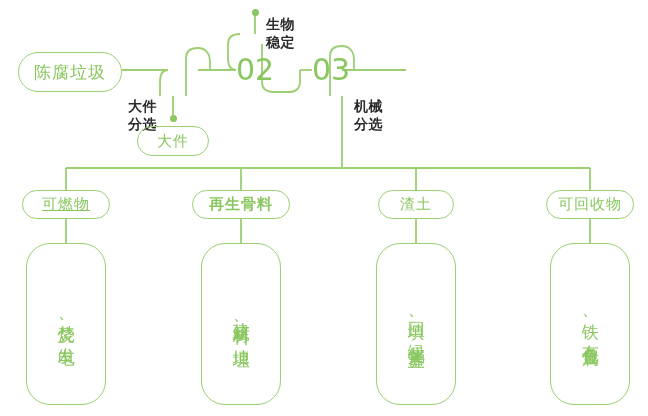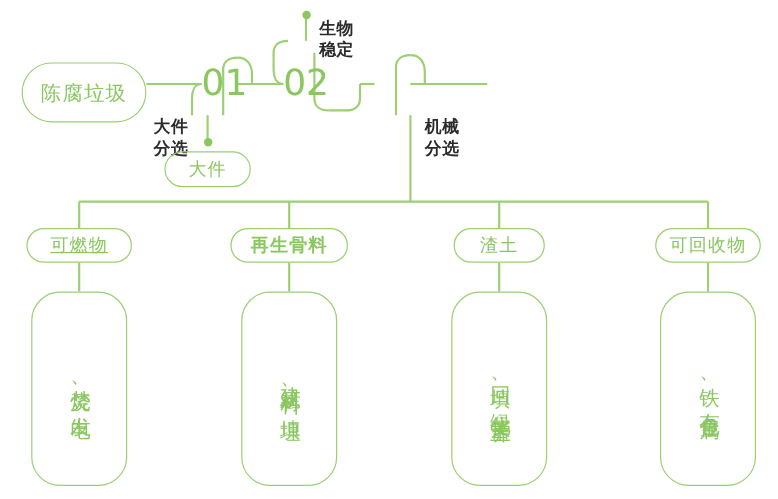--- a/index.html
+++ b/index.html
@@ -124,26 +124,26 @@
       <path d="M66,219 L66,243"></path>
       <path d="M241,219 L241,243"></path>
       <path d="M416,219 L416,243"></path>
       <path d="M590,219 L590,243"></path>
     </g>
   </svg>
 
   <div class="dot" style="left:251.5px; top:8.5px;"></div>
   <div class="dot" style="left:169.5px; top:114.5px;"></div>
 
-  <div class="node pill" style="left:18px; top:52px; width:104px; height:50px;">
+  <div class="node pill" style="left:18px; top:52px; width:104px; height:40px;">
     <span>陈腐垃圾</span>
   </div>
 
-  <div class="step-num" style="left:168px; top:52px;">01</div>
   <div class="step-num" style="left:236px; top:52px;">02</div>
+  <div class="step-num" style="left:312px; top:52px;">03</div>
 
   <div class="side-label" style="left:128px; top:88px; text-align:left;">大件
 分选</div>
   <div class="side-label" style="left:266px; top:6px; text-align:left;">生物
 稳定</div>
   <div class="side-label" style="left:354px; top:88px; text-align:right;">机械
 分选</div>
 
   <div class="node pill small" style="left:137px; top:126px; width:72px; height:30px;">
     <span>大件</span>

